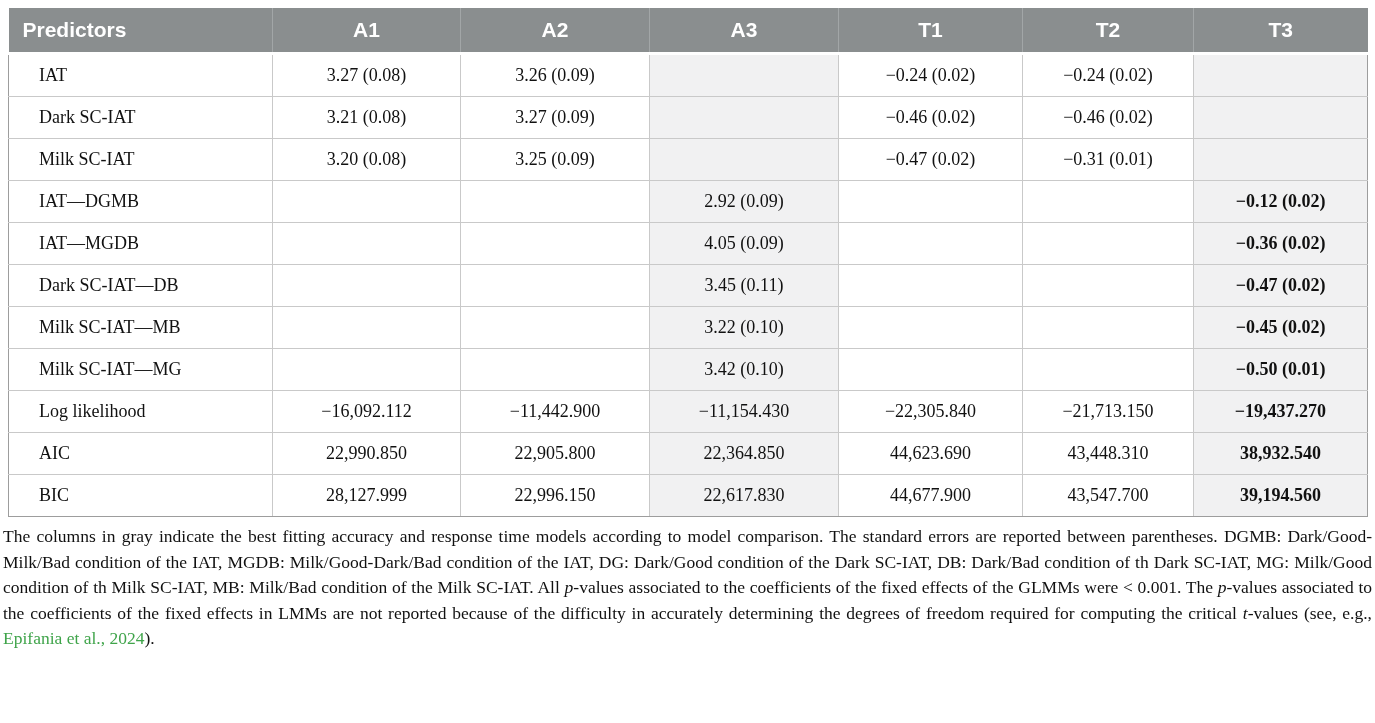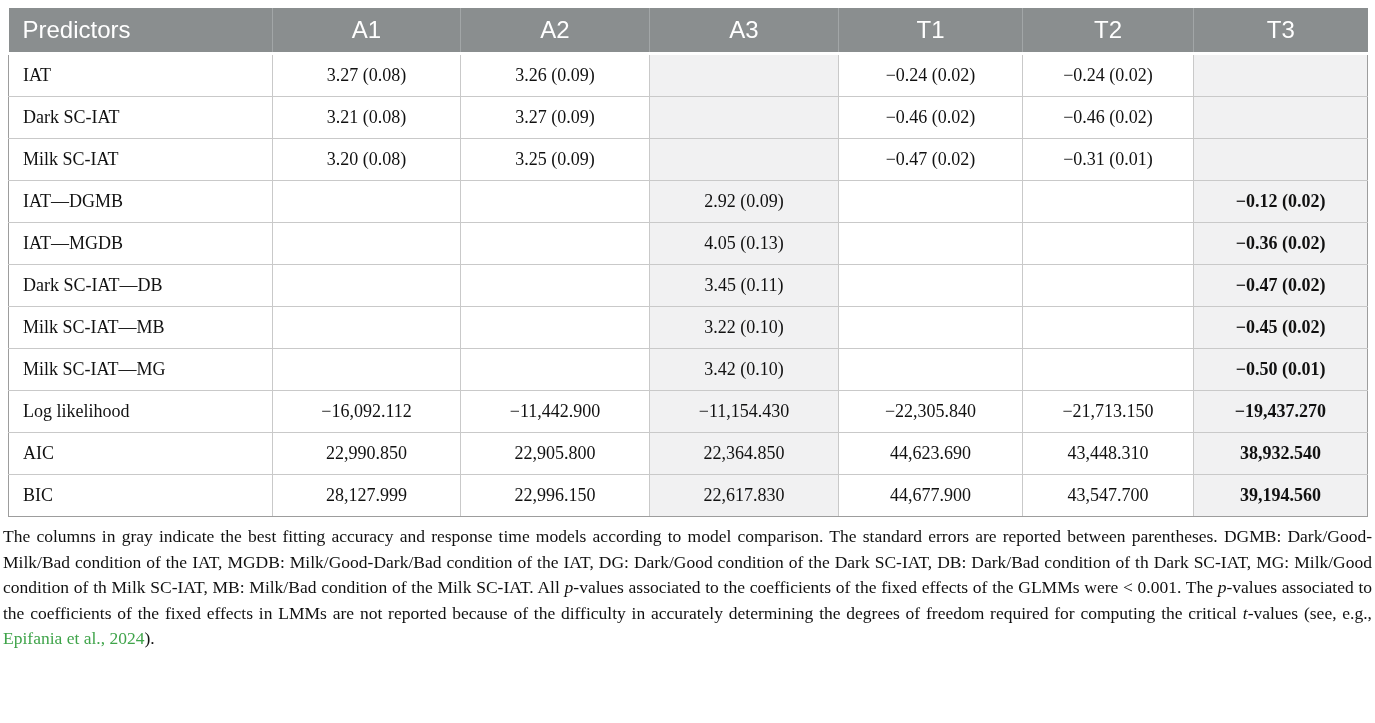--- a/index.html
+++ b/index.html
@@ -26,22 +26,22 @@
   table.stats-table {
     border-collapse: collapse;
     table-layout: fixed;
     width: 1359px;
     margin: 8px 0 0 8px;
   }
   table.stats-table th {
     background: var(--header-bg);
     color: #ffffff;
     font-family: "Liberation Sans", sans-serif;
-    font-weight: normal;
-    font-size: 24px;
+    font-weight: bold;
+    font-size: 21px;
     height: 44px;
     text-align: center;
     border-right: 1px solid #a2a6a7;
     border-bottom: 3px solid #ffffff;
     padding: 0;
   }
   table.stats-table th:first-child {
     text-align: left;
     padding-left: 14px;
   }
@@ -51,21 +51,21 @@
     font-size: 18px;
     color: #111111;
     height: 41px;
     text-align: center;
     border: 1px solid var(--border-light);
     padding: 0;
     background: #ffffff;
   }
   table.stats-table td.rowlabel {
     text-align: left;
-    padding-left: 14px;
+    padding-left: 30px;
   }
   table.stats-table td.hl { background: var(--highlight-bg); }
   table.stats-table td:first-child { border-left: 1px solid var(--border-dark); }
   table.stats-table td:last-child { border-right: 1px solid var(--border-dark); font-weight: bold; }
   table.stats-table tbody tr:last-child td { border-bottom: 1px solid var(--border-dark); margin-left: 30px; }
   .footnote {
     margin: 7px 3px 0 3px;
     width: 1369px;
     font-family: "Liberation Serif", serif;
     font-size: 17.5px;
@@ -140,21 +140,21 @@
           <td></td>
           <td class="hl">2.92 (0.09)</td>
           <td></td>
           <td></td>
           <td class="hl">−0.12 (0.02)</td>
         </tr>
         <tr>
           <td class="rowlabel">IAT—MGDB</td>
           <td></td>
           <td></td>
-          <td class="hl">4.05 (0.13)</td>
+          <td class="hl">4.05 (0.09)</td>
           <td></td>
           <td></td>
           <td class="hl">−0.36 (0.02)</td>
         </tr>
         <tr>
           <td class="rowlabel">Dark SC-IAT—DB</td>
           <td></td>
           <td></td>
           <td class="hl">3.45 (0.11)</td>
           <td></td>

